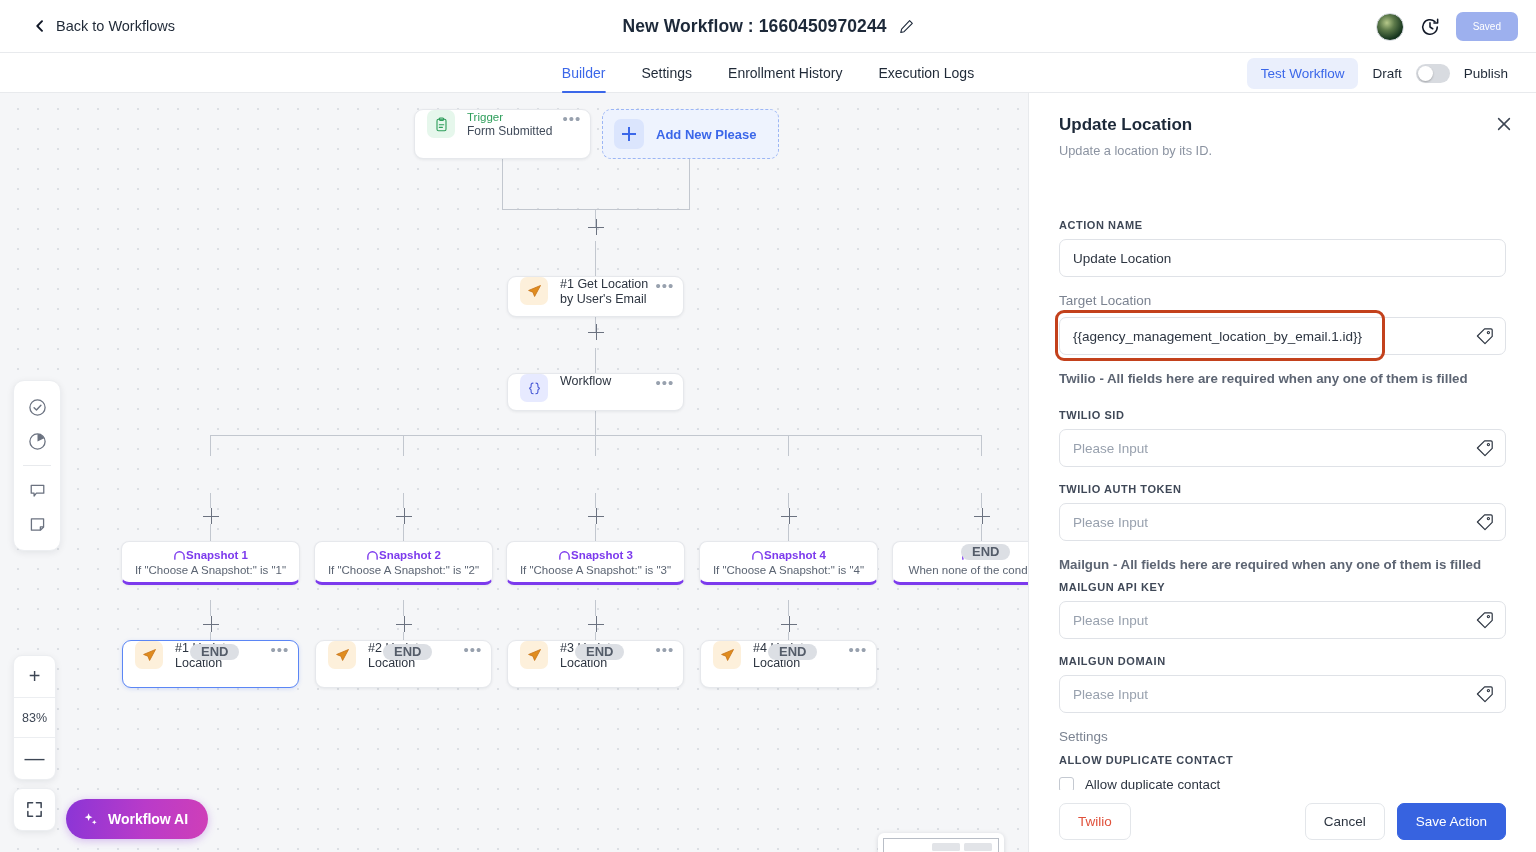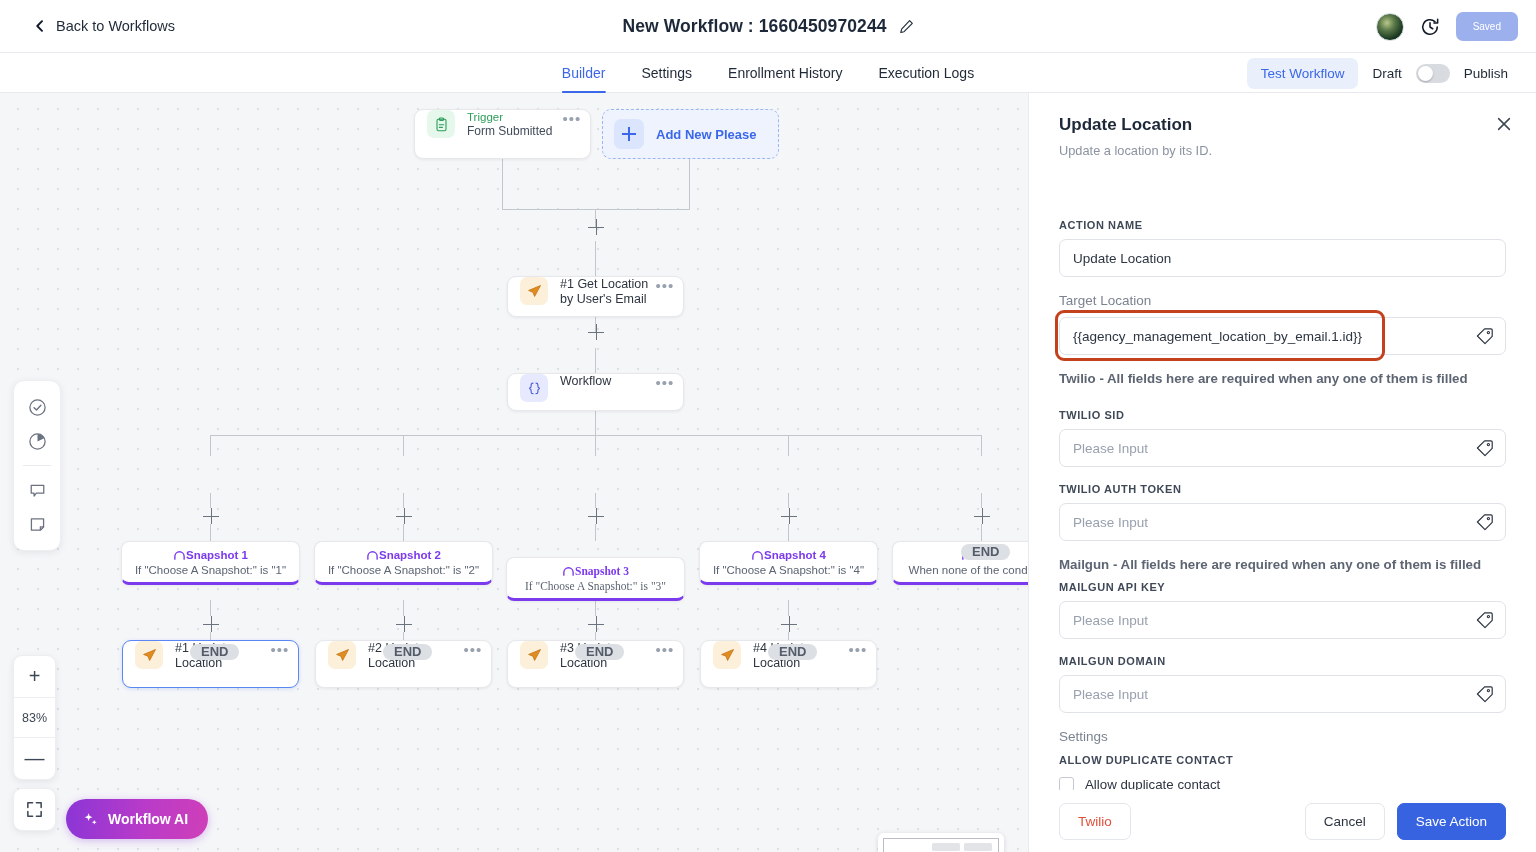--- a/index.html
+++ b/index.html
@@ -410,21 +410,21 @@
     <div class="branch" style="left:314px; top:448px; width:179px; height:44px;">
       <div class="branch-head">
         <svg width="13" height="13" viewBox="0 0 14 14">
           <path d="M2 12V9.2C2 6.3 4.2 4 7 4s5 2.3 5 5.2V12" fill="none" stroke="#7c3aed" stroke-width="1.5" stroke-linecap="round"></path>
         </svg>
         <span class="branch-name">Snapshot 2</span>
       </div>
       <div class="branch-cond">If "Choose A Snapshot:" is "2"</div>
     </div>
 
-    <div class="branch" style="left:506px; top:464px; width:179px; height:44px;font-family:Liberation Serif, serif;">
+    <div class="branch" style="left:506px; top:448px; width:179px; height:44px;">
       <div class="branch-head">
         <svg width="13" height="13" viewBox="0 0 14 14">
           <path d="M2 12V9.2C2 6.3 4.2 4 7 4s5 2.3 5 5.2V12" fill="none" stroke="#7c3aed" stroke-width="1.5" stroke-linecap="round"></path>
         </svg>
         <span class="branch-name">Snapshot 3</span>
       </div>
       <div class="branch-cond">If "Choose A Snapshot:" is "3"</div>
     </div>
 
     <div class="branch" style="left:699px; top:448px; width:179px; height:44px;">

